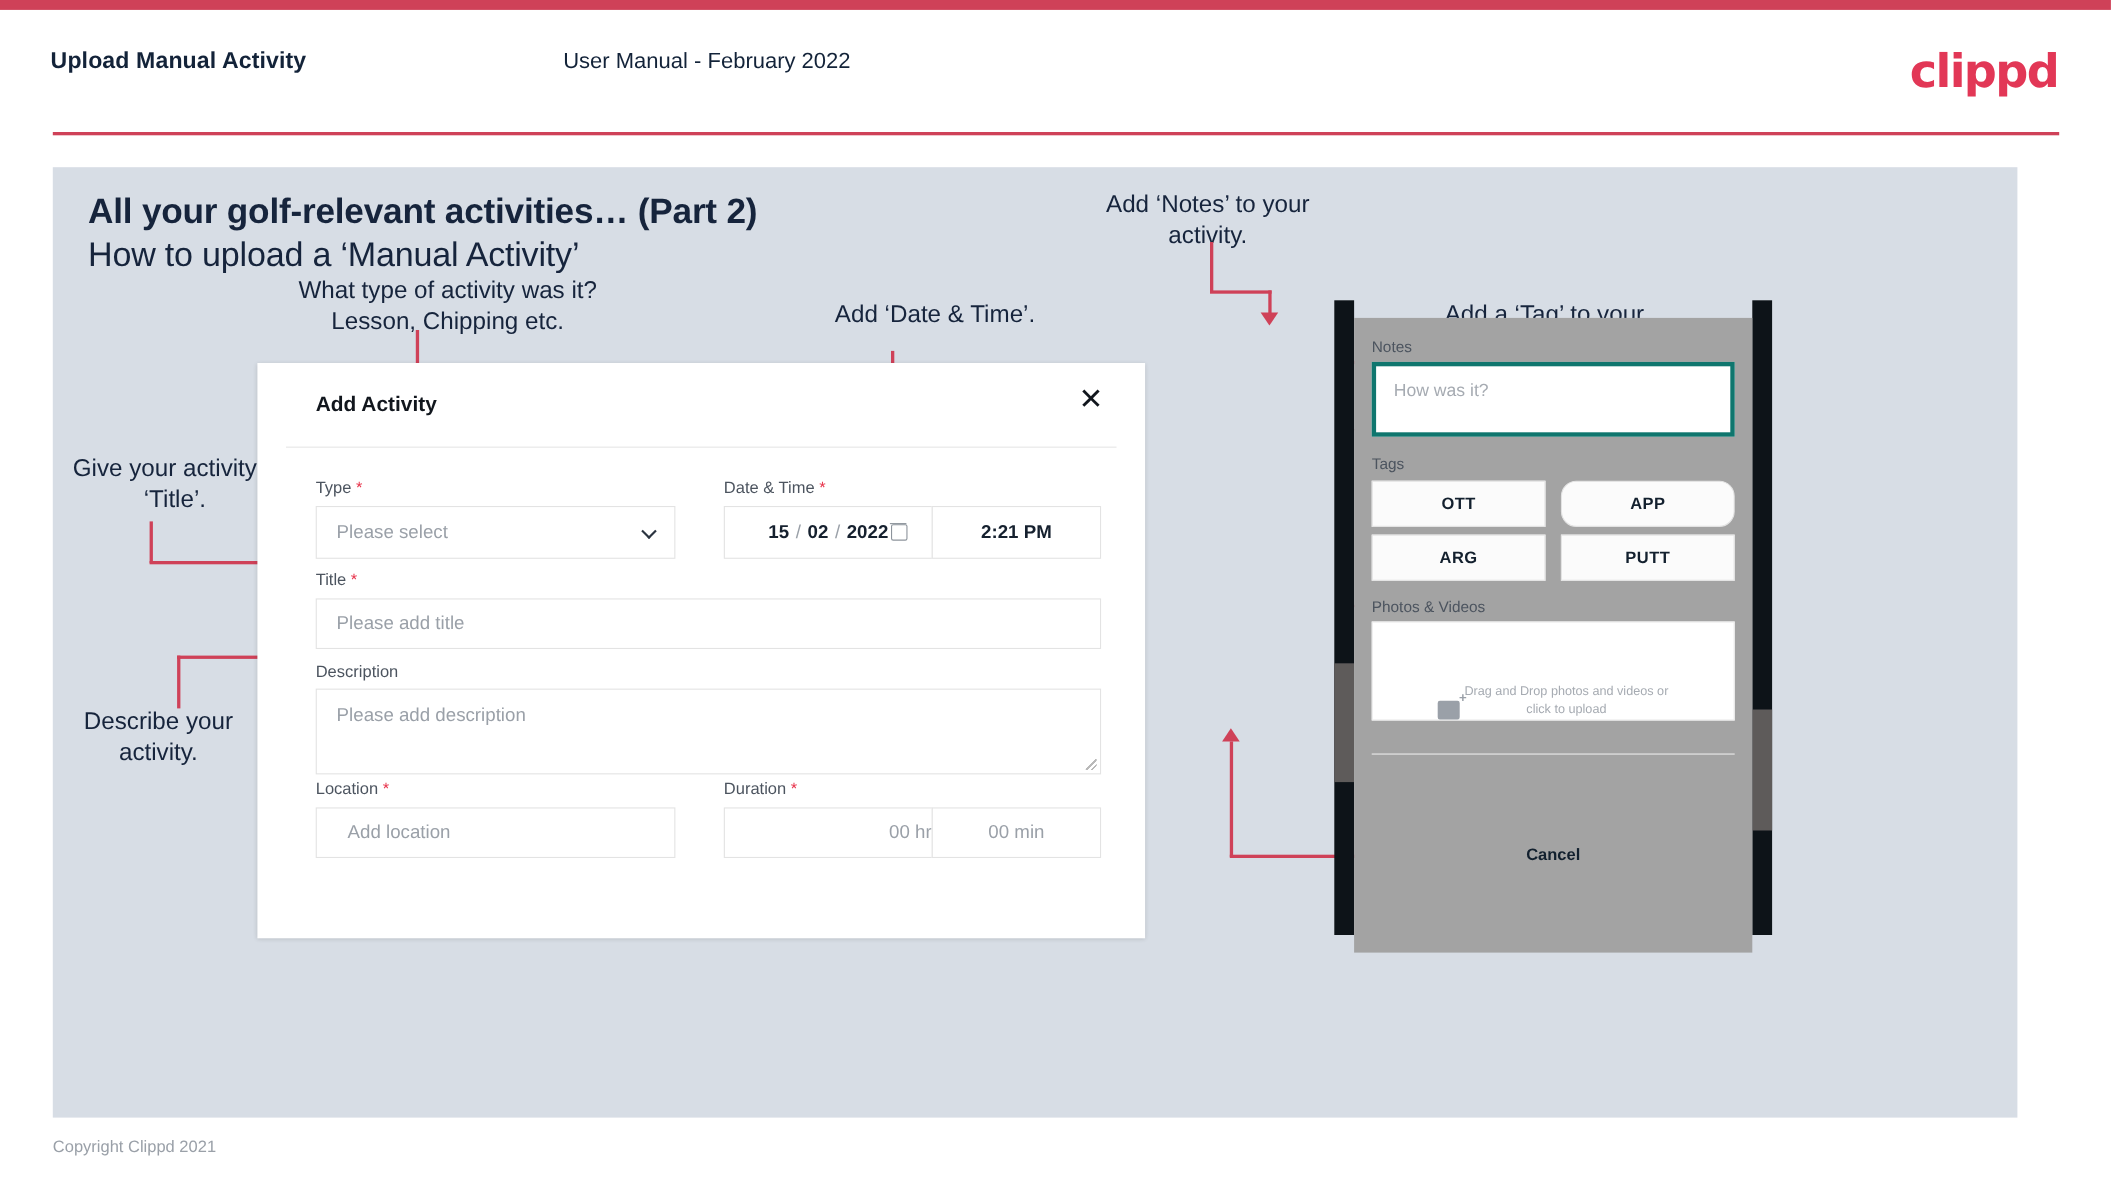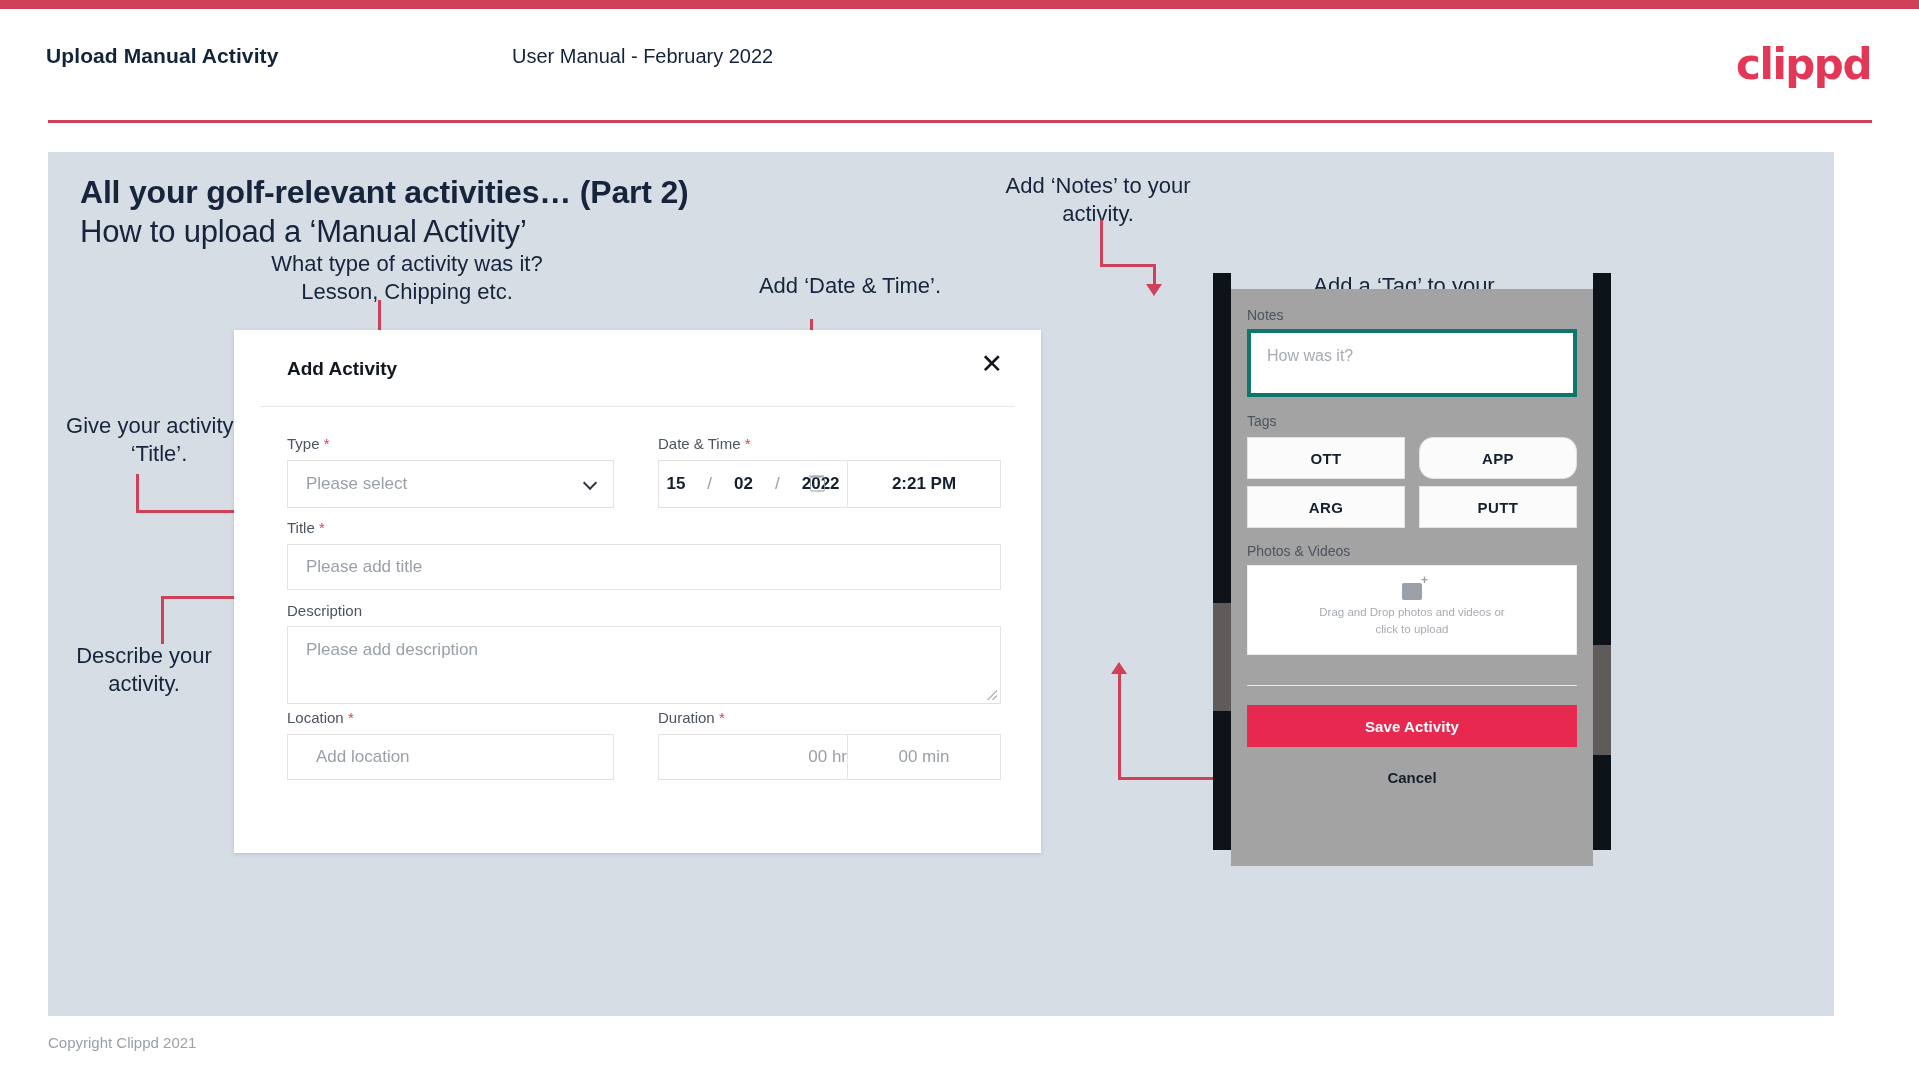--- a/index.html
+++ b/index.html
@@ -177,22 +177,22 @@
   .tag-btn {
     position: absolute;
     border: 1px solid #e3e3e3; background: #fbfbfb;
     display: flex; align-items: center; justify-content: center;
     font-size: 15px; font-weight: 700; color: #13202e;
     letter-spacing: .4px;
   }
   .drop {
     position: absolute;
     border: 1px solid #ececec; background: #fff;
-    display: flex; flex-direction: column;
-    align-items: center; justify-content: center;
+    display: flex; 
+    align-items: flex-end; justify-content: center;
     gap: 4px;
   }
   .drop-txt {
     font-size: 11.5px; color: #a6abb2; text-align: center; line-height: 1.45;
   }
   .img-ico {
     width: 20px; height: 17px; position: relative;
     border: 2px solid #9aa0a8; border-radius: 2px; background:#9aa0a8;
   }
   .img-ico::after {
@@ -307,21 +307,21 @@
       </div>
       <div class="inp" style="left:53px; top:130px; width:327px; height:48px;">
         <span>Please select</span>
         <span class="chev"></span>
       </div>
 
       <div class="fld-label" style="left:424px; top:105px;">
         <span>Date &amp; Time</span>
         <span class="req">*</span>
       </div>
-      <div class="inp" style="left:424px; top:130px; width:190px; height:48px; padding-left:0; justify-content:center; gap:22px;">
+      <div class="inp" style="left:424px; top:130px; width:190px; height:48px; padding-left:0; justify-content:center; gap:6px;">
         <span class="inp-val">15</span>
         <span>/</span>
         <span class="inp-val">02</span>
         <span>/</span>
         <span class="inp-val">2022</span>
         <span class="cal-ico"></span>
       </div>
       <div class="inp" style="left:613px; top:130px; width:154px; height:48px; padding-left:0; justify-content:center;">
         <span class="inp-val">2:21 PM</span>
       </div>
@@ -385,21 +385,20 @@
         <div class="drop" style="left:16px; top:276px; width:330px; height:90px;">
           <span class="img-ico"></span>
           <span class="drop-txt">
             <span>Drag and Drop photos and videos or</span><br>
             <span>click to upload</span>
           </span>
         </div>
 
         <div class="ph-divider" style="left:16px; top:396px; width:330px;"></div>
 
-        <div class="save-btn" style="left:16px; top:416px; width:330px; height:42px;">Save Activity</div>
         <div class="cancel-btn" style="left:16px; top:468px; width:330px; height:40px;">Cancel</div>
       </div>
     </div>
 
   </div>
 
   <div class="footer">Copyright Clippd 2021</div>
 </div>
 
 </body></html>

